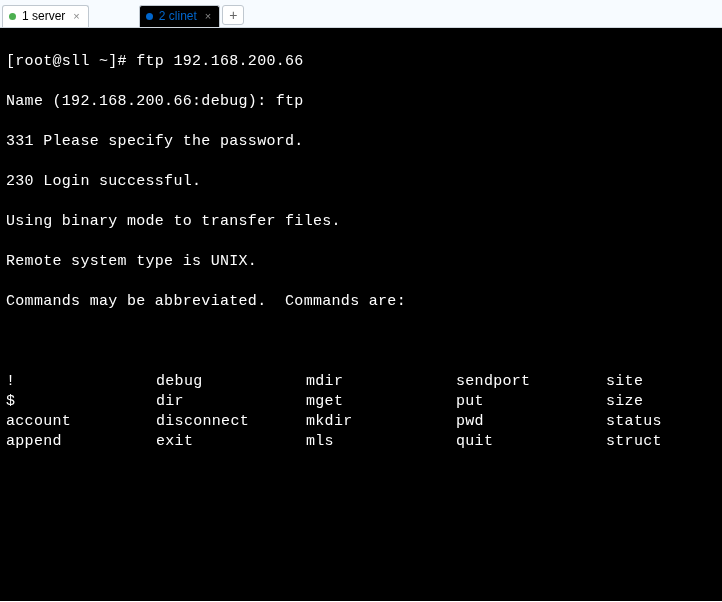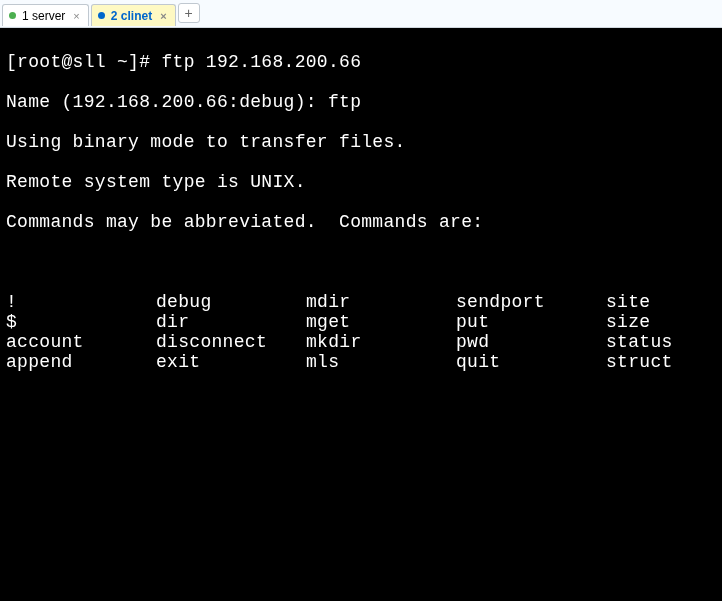--- a/index.html
+++ b/index.html
@@ -5,20 +5,21 @@
     * { margin: 0; padding: 0; box-sizing: border-box; }
     body {
       font-family: "Courier New", monospace;
       background: #fff;
       width: 722px;
       height: 602px;
       overflow: hidden;
     }
     .tabbar {
       display: flex;
+      align-items: center;
       background: #f7fbff;
       border-bottom: 1px solid #d0d7de;
       height: 28px;
       padding: 0 2px;
     }
     .tab {
       display: flex;
       align-items: center;
       height: 22px;
       padding: 0 8px 0 6px;
@@ -26,23 +27,24 @@
       font-family: Arial, sans-serif;
       font-size: 12px;
       border: 1px solid #c0c8d0;
       border-bottom: none;
       border-radius: 3px 3px 0 0;
       background: #fff;
       cursor: pointer;
       margin-right: 2px;
     }
     .tab.active {
-      background: #fef9c3;
-      font-weight: bold;
+      background: #000000;
+      font-weight: normal;
       color: #0066cc;
+      margin-left: 48px;
     }
     .tab .dot {
       width: 7px;
       height: 7px;
       border-radius: 50%;
       margin-right: 6px;
     }
     .tab.inactive .dot { background: #4caf50; }
     .tab.active .dot { background: #0066cc; }
     .tab .close {
@@ -58,21 +60,21 @@
       font-size: 14px;
       border-radius: 3px;
       border-bottom: 1px solid #c0c8d0;
       margin-top: 3px;
       height: 20px;
     }
     .terminal {
       background: #000;
       color: #fff;
       padding: 4px 6px;
-      font-size: 18px;
+      font-size: 15px;
       line-height: 20px;
       height: 573px;
       overflow: hidden;
       font-family: "SimSun", "NSimSun", "Courier New", monospace;
       letter-spacing: 0.3px;
       white-space: pre;
     }
     .row { display: flex; }
     .col { width: 150px; flex: 0 0 150px; }
   </style>
@@ -89,19 +91,21 @@
     <span class="dot"></span>
     <span>2 clinet</span>
     <span class="close">×</span>
   </div>
   <div class="tab add">+</div>
 </div>
 
 <div class="terminal">
 <div>[root@sll ~]# ftp 192.168.200.66</div>
 <div>Name (192.168.200.66:debug): ftp</div>
+<div>331 Please specify the password.</div>
+<div>230 Login successful.</div>
 <div>Using binary mode to transfer files.</div>
 <div>Remote system type is UNIX.</div>
 <div>Commands may be abbreviated.  Commands are:</div>
 <div>&nbsp;</div>
 <div id="cmd-grid"><div class="row"><span class="col">!</span><span class="col">debug</span><span class="col">mdir</span><span class="col">sendport</span><span class="col">site</span></div><div class="row"><span class="col">$</span><span class="col">dir</span><span class="col">mget</span><span class="col">put</span><span class="col">size</span></div><div class="row"><span class="col">account</span><span class="col">disconnect</span><span class="col">mkdir</span><span class="col">pwd</span><span class="col">status</span></div><div class="row"><span class="col">append</span><span class="col">exit</span><span class="col">mls</span><span class="col">quit</span><span class="col">struct</span></div></div>
 
 </div>
 
 </body></html>

